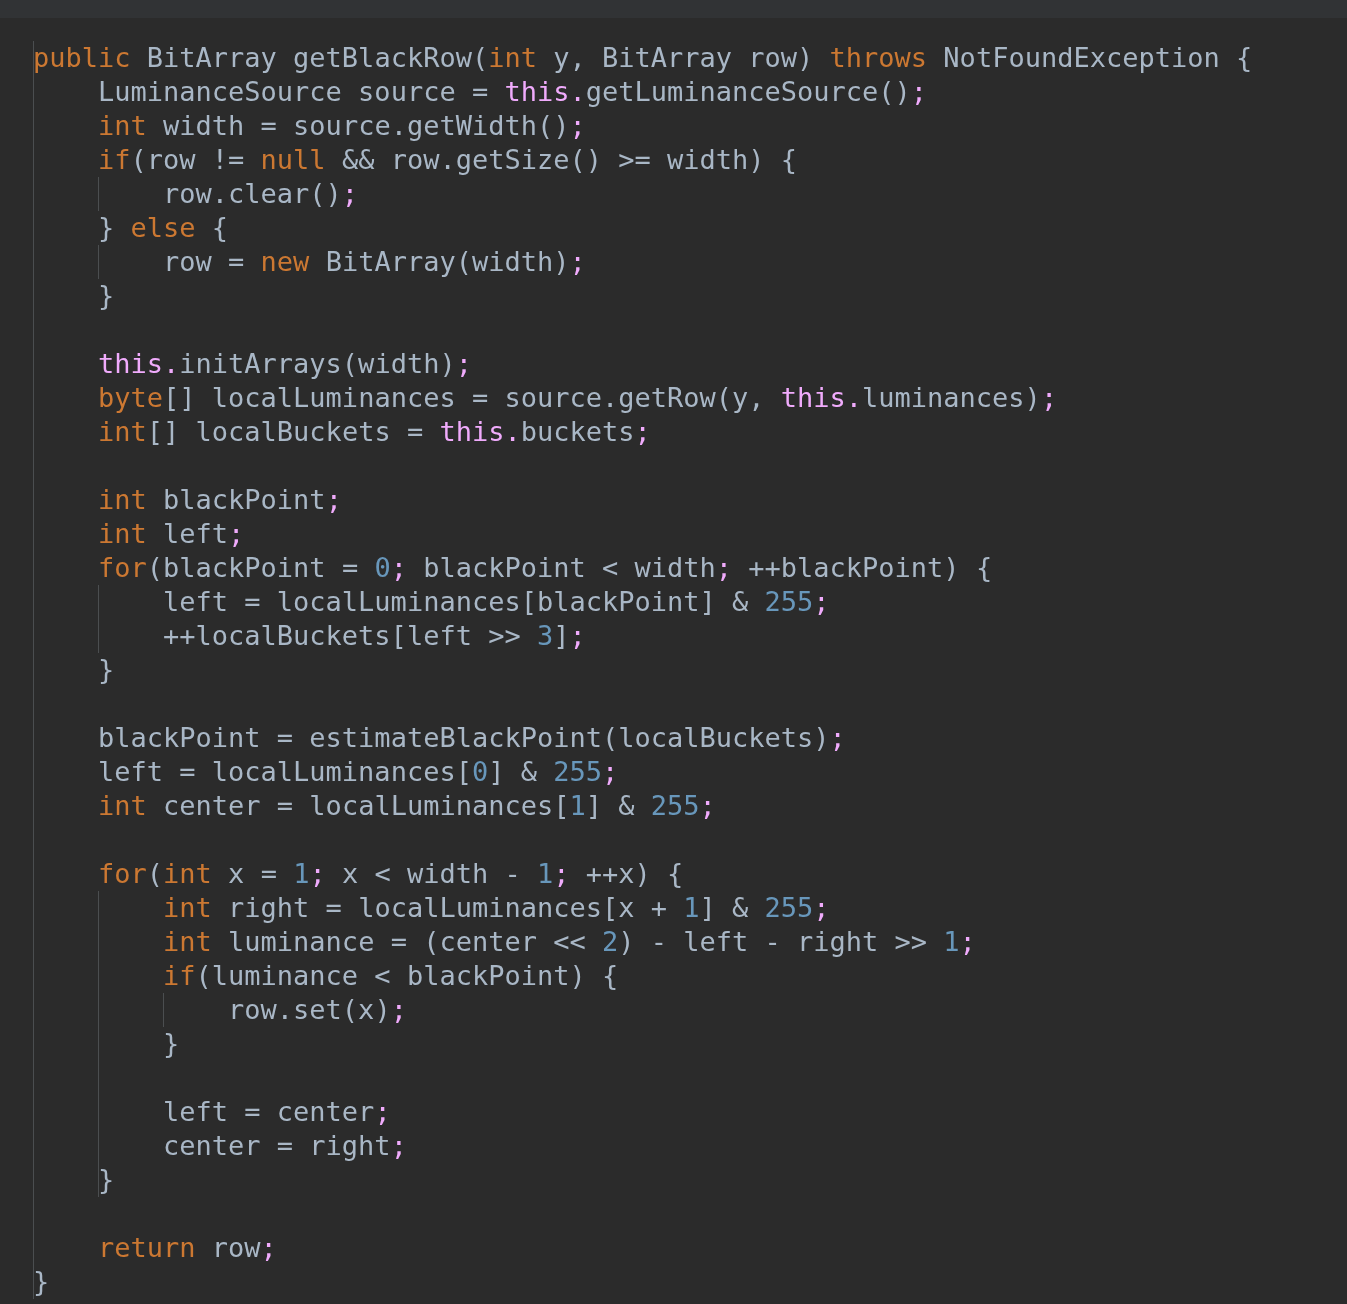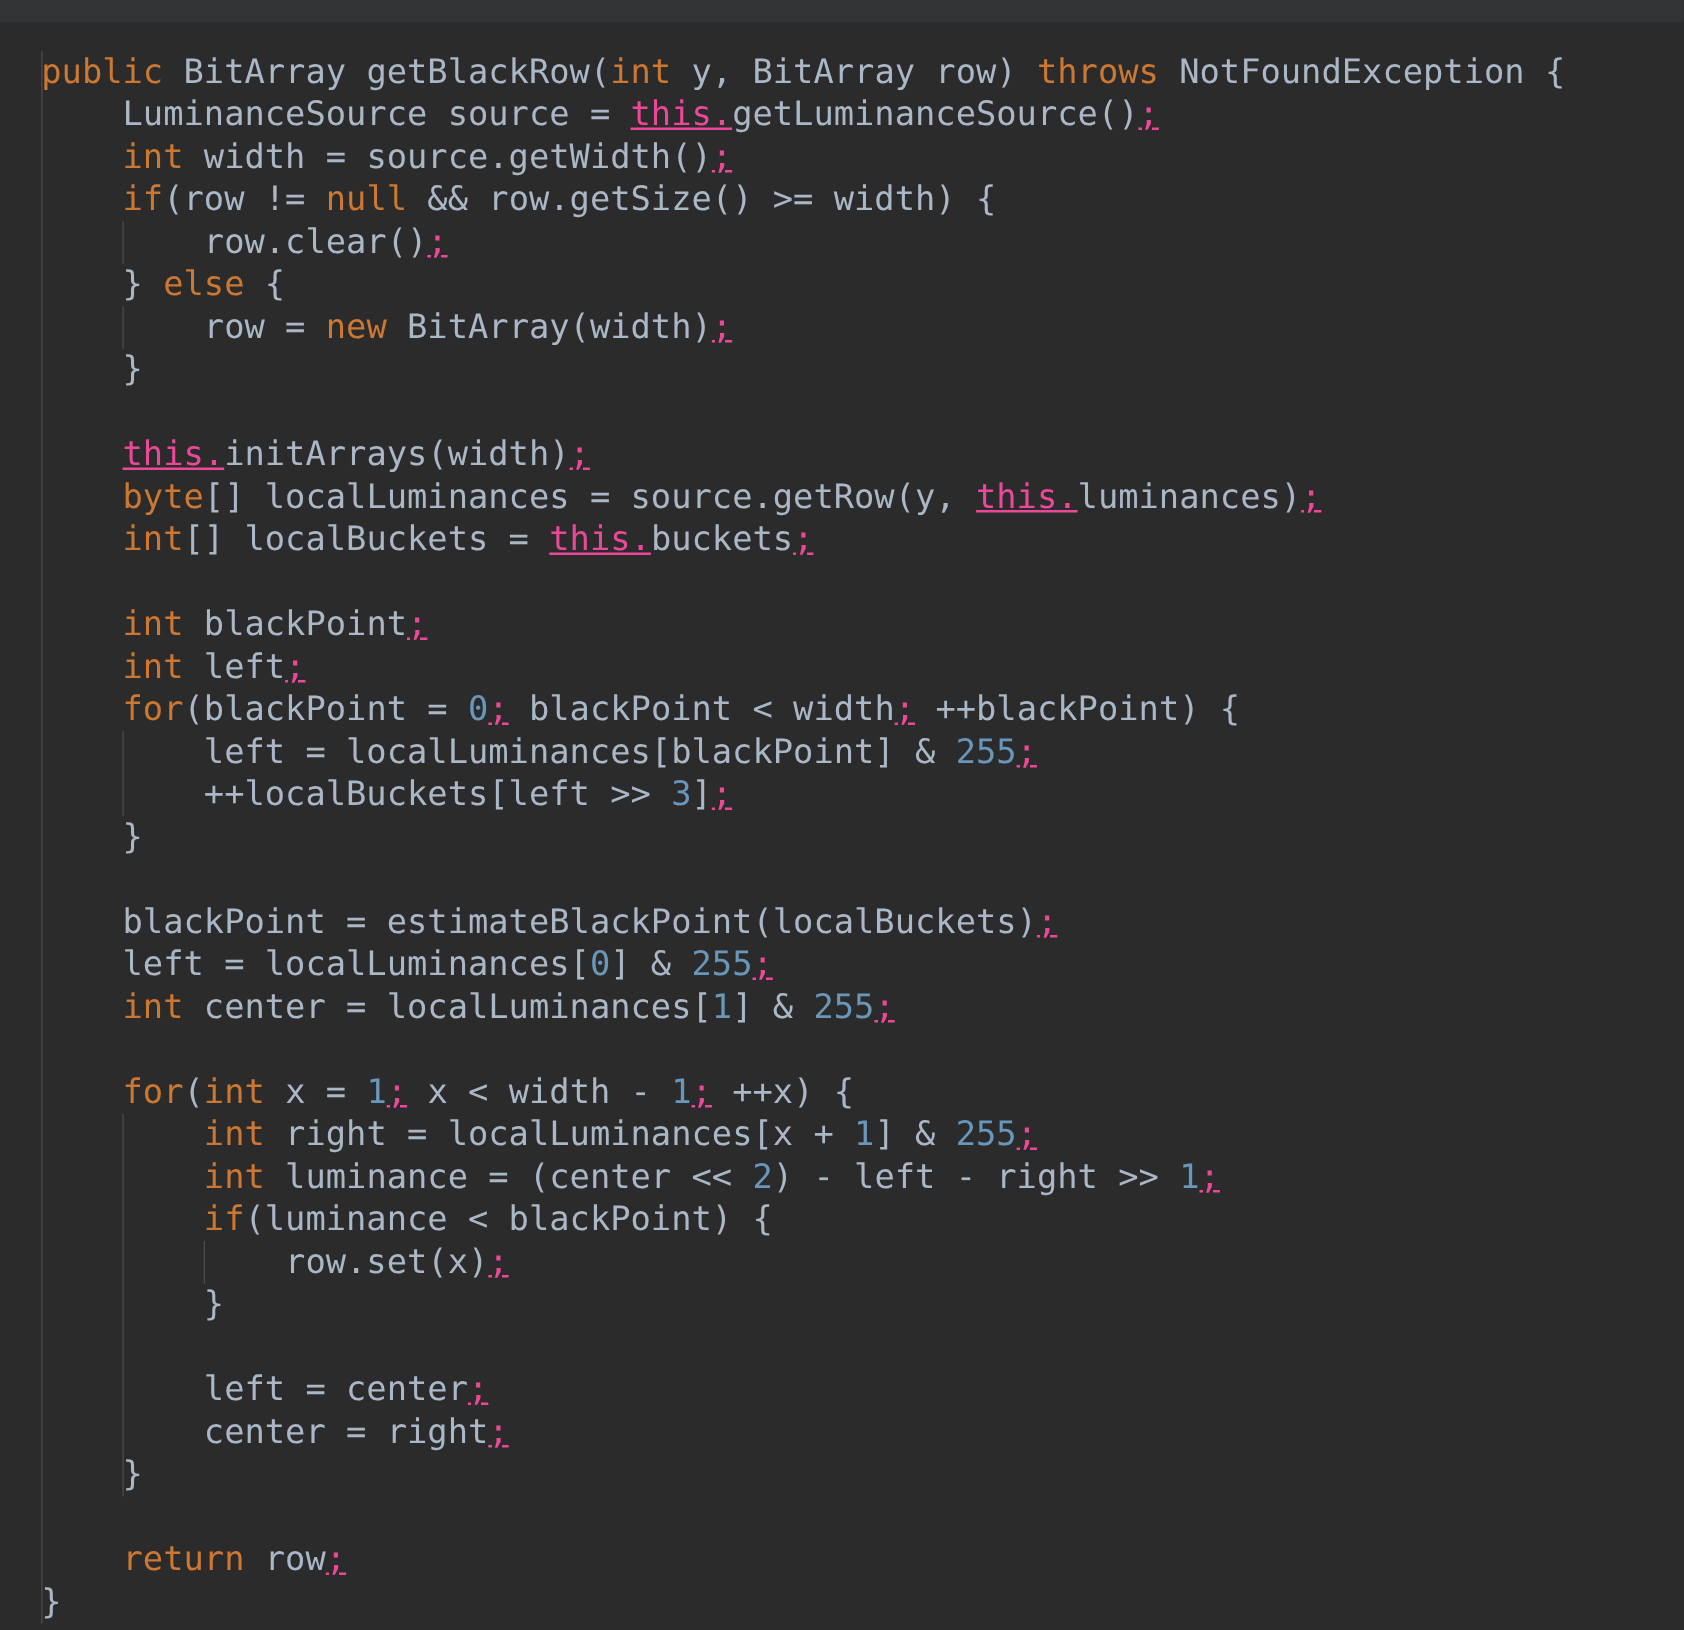--- a/index.html
+++ b/index.html
@@ -63,21 +63,21 @@
   .line {
     display: block;
     height: 34px;
     white-space: pre;
   }
 
   
   .kw   { color: #cc7832; }   
   .id   { color: #a9b7c6; }   
   .num  { color: #6897bb; }   
-  .pn   { color: #ec4899; text-decoration: underline; }   
+  .pn   { color: #f0abfc; }   
 </style>
 </head>
 <body>
 
 <div id="editor">
 
   <div id="top-strip"></div>
 
   <div id="code-surface">
     <div id="guides">

